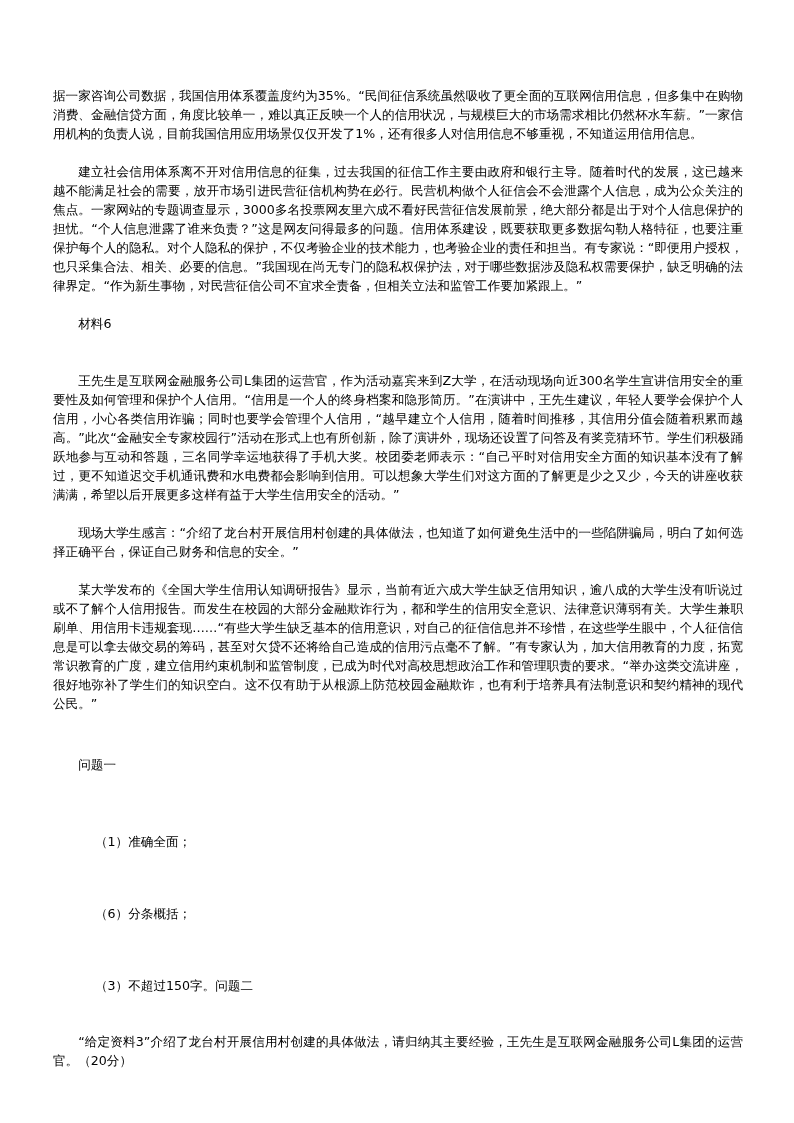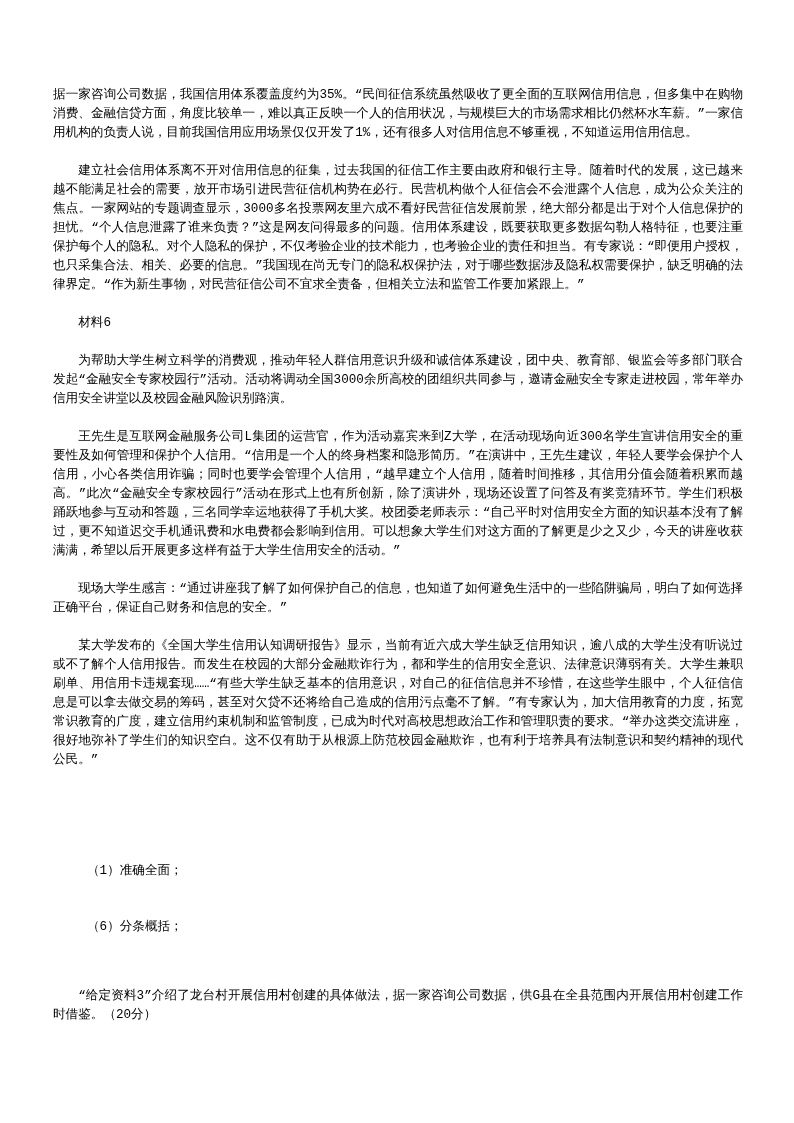--- a/index.html
+++ b/index.html
@@ -13,89 +13,89 @@
       position: relative;
       overflow: hidden;
       font-family: "DejaVu Sans", "Liberation Sans", sans-serif;
       color: #000000;
     }
     .page {
       position: absolute;
       left: 53px;
       top: 86px;
       width: 690px;
-      font-family: Liberation Mono, monospace;
     }
     .para {
       font-size: 12.6px;
       line-height: 19px;
       margin: 0;
       text-indent: 2em;
       text-align: justify;
       word-break: break-all;
       letter-spacing: 0px;
     }
     .noindent { text-indent: 0; }
     .gap { height: 19px; }
     .gap-lg { height: 21px; }
     .label {
       font-size: 12.6px;
       line-height: 19px;
-      margin: 8px;
+      margin: 16px;
       padding-left: 26px;
     }
   </style>
 </head>
 <body>
 
 <div class="page">
 
   <p class="para noindent">据一家咨询公司数据，我国信用体系覆盖度约为35%。“民间征信系统虽然吸收了更全面的互联网信用信息，但多集中在购物消费、金融信贷方面，角度比较单一，难以真正反映一个人的信用状况，与规模巨大的市场需求相比仍然杯水车薪。”一家信用机构的负责人说，目前我国信用应用场景仅仅开发了1%，还有很多人对信用信息不够重视，不知道运用信用信息。</p>
 
   <div class="gap"></div>
 
   <p class="para">建立社会信用体系离不开对信用信息的征集，过去我国的征信工作主要由政府和银行主导。随着时代的发展，这已越来越不能满足社会的需要，放开市场引进民营征信机构势在必行。民营机构做个人征信会不会泄露个人信息，成为公众关注的焦点。一家网站的专题调查显示，3000多名投票网友里六成不看好民营征信发展前景，绝大部分都是出于对个人信息保护的担忧。“个人信息泄露了谁来负责？”这是网友问得最多的问题。信用体系建设，既要获取更多数据勾勒人格特征，也要注重保护每个人的隐私。对个人隐私的保护，不仅考验企业的技术能力，也考验企业的责任和担当。有专家说：“即便用户授权，也只采集合法、相关、必要的信息。”我国现在尚无专门的隐私权保护法，对于哪些数据涉及隐私权需要保护，缺乏明确的法律界定。“作为新生事物，对民营征信公司不宜求全责备，但相关立法和监管工作要加紧跟上。”</p>
 
   <div class="gap"></div>
 
   <p class="para">材料6</p>
 
   <div class="gap"></div>
 
-  <p class="para">为帮助大学生树立科学的消费观，推动年轻人群信用意识升级和诚信体系建设，团中央、教育部、银监会等多部门联合发起“金融安全专家校园行”活动。活动将调动全国3000余所高校的团组织共同参与，邀请金融安全专家走进校园，常年举办信用安全讲堂以及校园金融风险识别路演。</p>
 
   <div class="gap"></div>
 
   <p class="para">王先生是互联网金融服务公司L集团的运营官，作为活动嘉宾来到Z大学，在活动现场向近300名学生宣讲信用安全的重要性及如何管理和保护个人信用。“信用是一个人的终身档案和隐形简历。”在演讲中，王先生建议，年轻人要学会保护个人信用，小心各类信用诈骗；同时也要学会管理个人信用，“越早建立个人信用，随着时间推移，其信用分值会随着积累而越高。”此次“金融安全专家校园行”活动在形式上也有所创新，除了演讲外，现场还设置了问答及有奖竞猜环节。学生们积极踊跃地参与互动和答题，三名同学幸运地获得了手机大奖。校团委老师表示：“自己平时对信用安全方面的知识基本没有了解过，更不知道迟交手机通讯费和水电费都会影响到信用。可以想象大学生们对这方面的了解更是少之又少，今天的讲座收获满满，希望以后开展更多这样有益于大学生信用安全的活动。”</p>
 
   <div class="gap"></div>
 
-  <p class="para">现场大学生感言：“通过讲座我了解了如何保护自己的信息，也知道了如何避免生活中的一些陷阱骗局，明白了如何选择正确平台，保证自己财务和信息的安全。”</p>
+  <p class="para">现场大学生感言：“介绍了龙台村开展信用村创建的具体做法，也知道了如何避免生活中的一些陷阱骗局，明白了如何选择正确平台，保证自己财务和信息的安全。”</p>
 
   <div class="gap"></div>
 
   <p class="para">某大学发布的《全国大学生信用认知调研报告》显示，当前有近六成大学生缺乏信用知识，逾八成的大学生没有听说过或不了解个人信用报告。而发生在校园的大部分金融欺诈行为，都和学生的信用安全意识、法律意识薄弱有关。大学生兼职刷单、用信用卡违规套现……“有些大学生缺乏基本的信用意识，对自己的征信信息并不珍惜，在这些学生眼中，个人征信信息是可以拿去做交易的筹码，甚至对欠贷不还将给自己造成的信用污点毫不了解。”有专家认为，加大信用教育的力度，拓宽常识教育的广度，建立信用约束机制和监管制度，已成为时代对高校思想政治工作和管理职责的要求。“举办这类交流讲座，很好地弥补了学生们的知识空白。这不仅有助于从根源上防范校园金融欺诈，也有利于培养具有法制意识和契约精神的现代公民。”</p>
 
   <div class="gap-lg"></div>
 
 
   <div class="gap-lg"></div>
 
+  <p class="para">问题一</p>
 
   <div class="gap-lg"></div>
 
 
   <div class="gap-lg"></div>
 
   <p class="label">（1）准确全面；</p>
 
   <div class="gap-lg"></div>
 
   <p class="label">（6）分条概括；</p>
 
   <div class="gap-lg"></div>
 
+  <p class="label">（3）不超过150字。问题二</p>
 
   <div class="gap-lg"></div>
 
-  <p class="para">“给定资料3”介绍了龙台村开展信用村创建的具体做法，据一家咨询公司数据，供G县在全县范围内开展信用村创建工作时借鉴。（20分）</p>
+  <p class="para">“给定资料3”介绍了龙台村开展信用村创建的具体做法，请归纳其主要经验，王先生是互联网金融服务公司L集团的运营官。（20分）</p>
 
 </div>
 
 </body></html>

